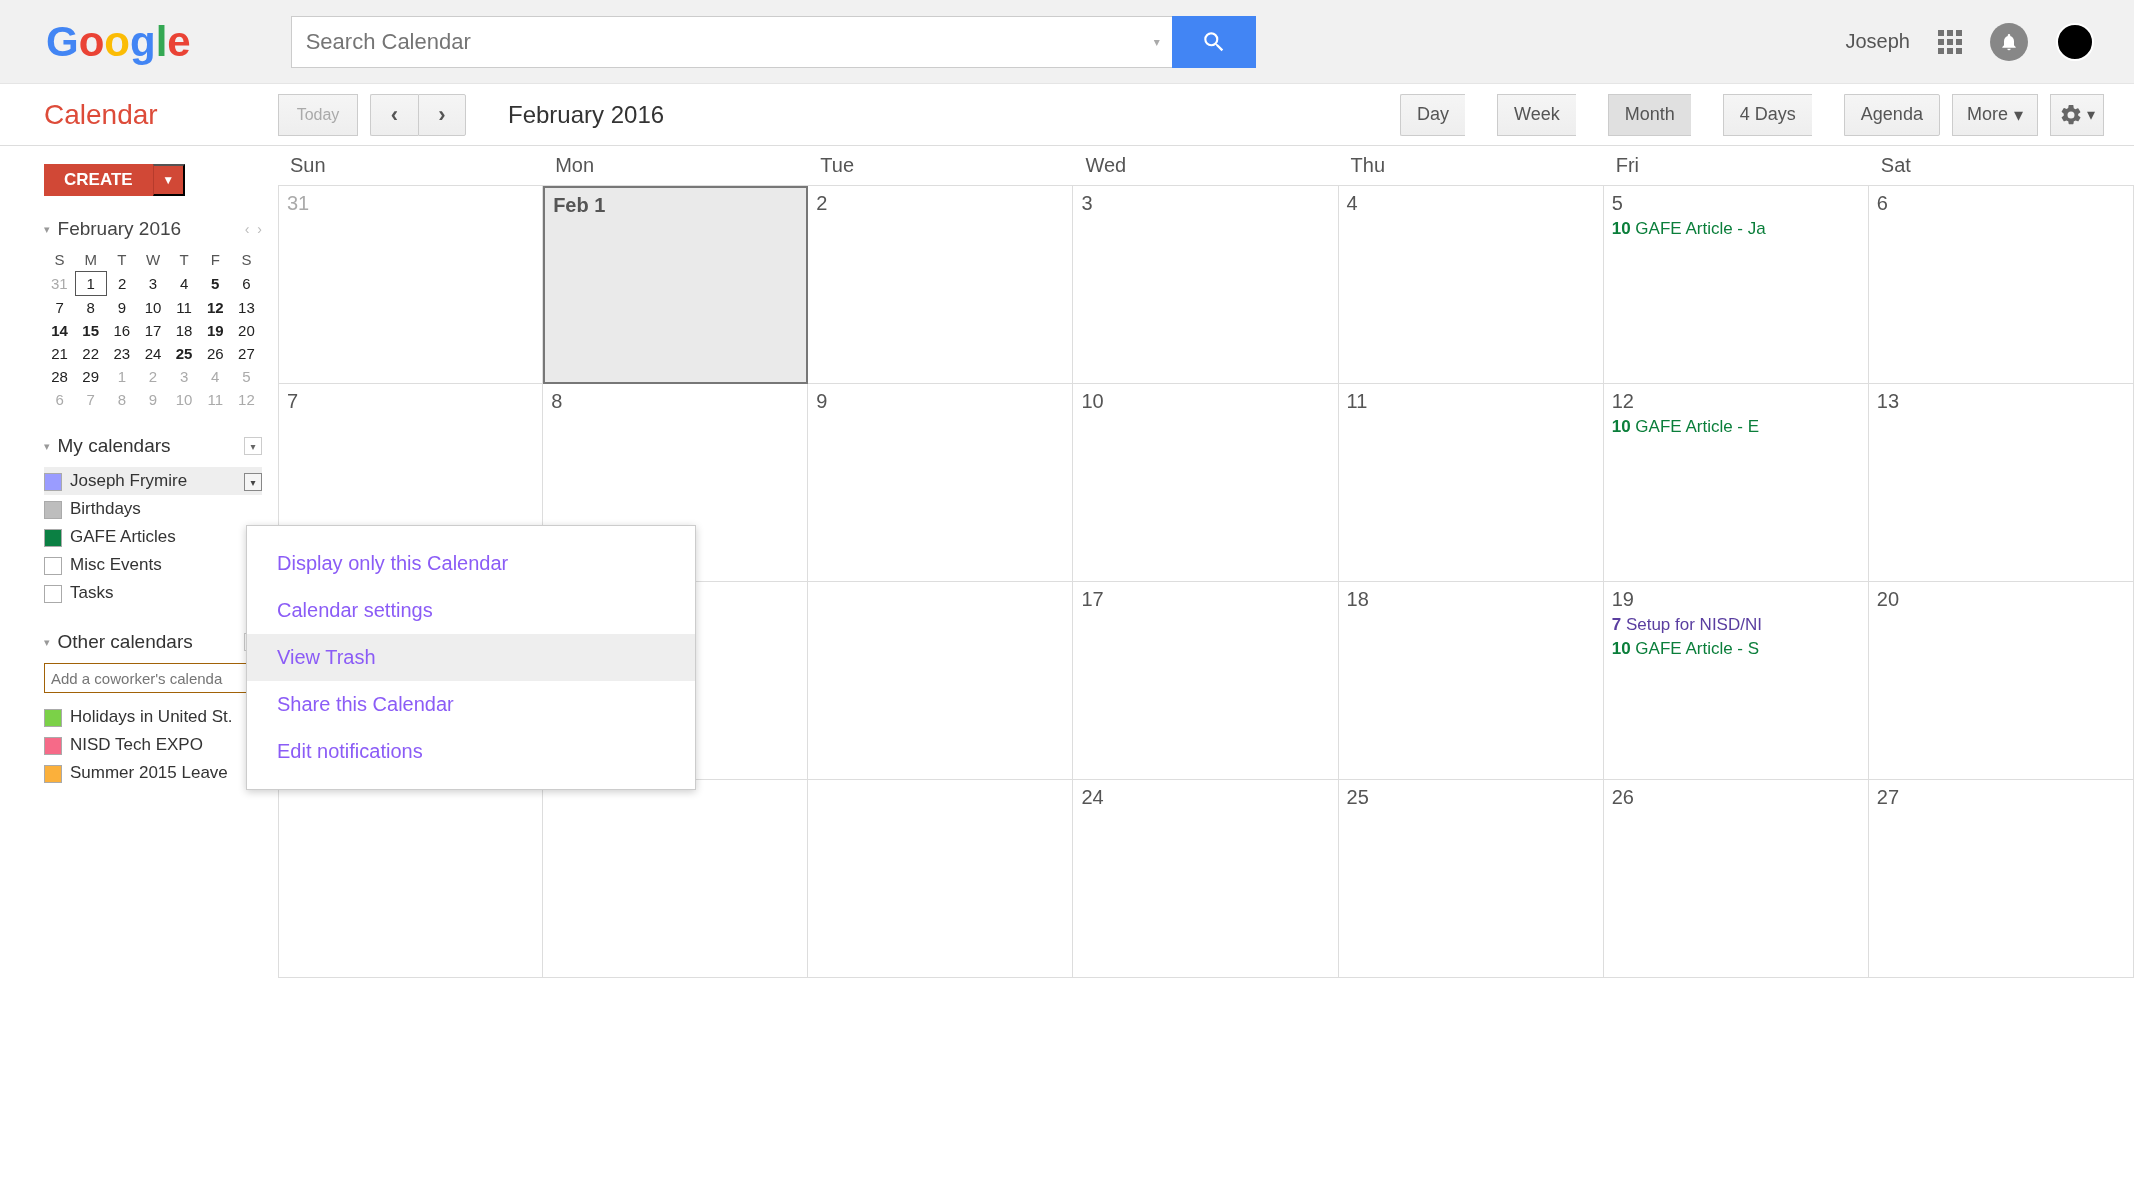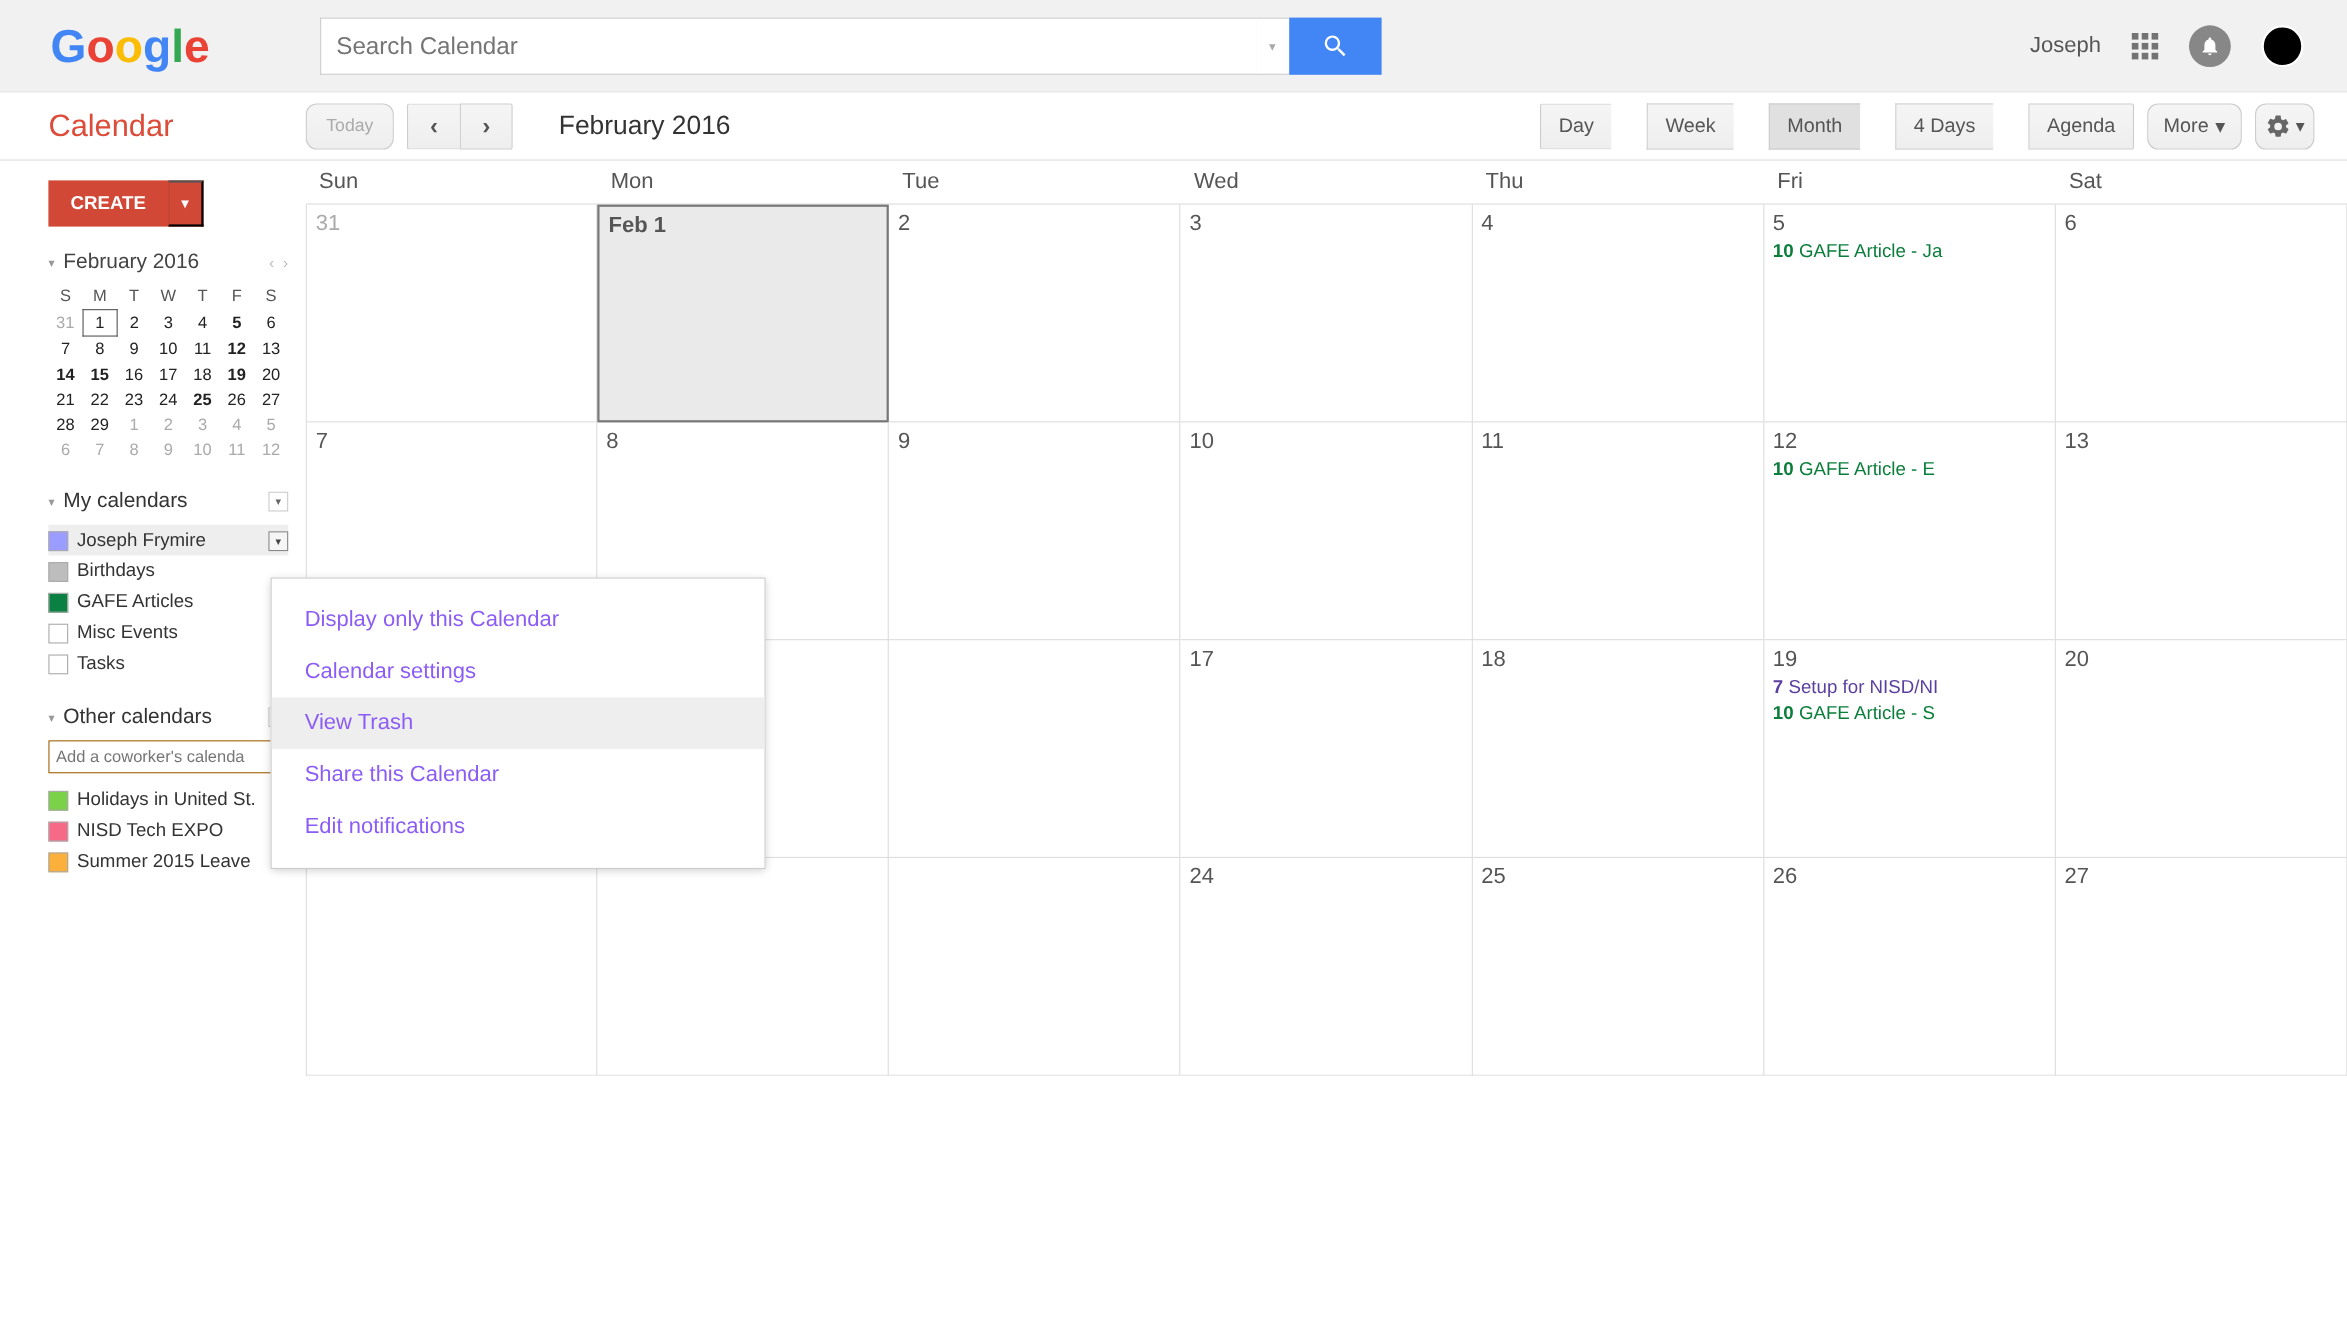--- a/index.html
+++ b/index.html
@@ -24,41 +24,41 @@
 .apps-icon { display:grid; grid-template-columns:repeat(3,6px); grid-template-rows:repeat(3,6px); gap:3px; }
 .apps-icon span { background:#737373; }
 .bell { width:38px; height:38px; border-radius:50%; background:#878787; display:flex; align-items:center; justify-content:center; }
 .bell svg { width:20px; height:20px; fill:#fff; }
 .avatar { width:38px; height:38px; border-radius:50%; background:#000; border:2px solid #fff; }
 
 
 .toolbar { height:62px; border-bottom:1px solid #ddd; display:flex; align-items:center; }
 .cal-title { width:278px; padding-left:44px; font-size:28px; color:#DD4B39; }
 .tb-left { display:flex; align-items:center; gap:12px; padding-left:0; }
-.btn { border:1px solid #ccc; background:linear-gradient(#f5f5f5,#eee); height:42px; display:flex; align-items:center; justify-content:center; border-radius:10px; font-size:16px; color:#555; cursor:pointer; }
+.btn { border:1px solid #ccc; background:linear-gradient(#f5f5f5,#eee); height:42px; display:flex; align-items:center; justify-content:center; border-radius:0; font-size:16px; color:#555; cursor:pointer; }
 .btn.today { width:80px; color:#aaa; }
 .nav-pair { display:flex; }
 .nav-pair .btn { width:48px; font-size:22px; font-weight:bold; }
 .nav-pair .btn:first-child { border-right:none; border-radius:2px 0 0 2px; }
 .nav-pair .btn:last-child { border-radius:0 2px 2px 0; }
 .month-title { font-size:24px; margin-left:30px; color:#333; }
 .tb-right { margin-left:auto; display:flex; align-items:center; gap:12px; padding-right:30px; }
 .view-group { display:flex;gap:32px; }
 .view-group .btn { padding:0 16px; font-size:18px; border-right:none; border-radius:0; }
 .view-group .btn:first-child { border-radius:2px 0 0 2px; }
 .view-group .btn:last-child { border-right:1px solid #ccc; border-radius:0 2px 2px 0; }
 .view-group .btn.active { background:#e0e0e0; }
 .more-btn { padding:0 14px; font-size:18px; gap:6px; }
 .gear-btn { padding:0 8px; gap:4px; }
 .gear-btn svg { width:24px; height:24px; fill:#666; }
 
 
 .main { display:flex; }
 .sidebar { width:278px; padding:18px 16px 0 44px; }
-.create-wrap { display:flex; height:42px; margin-bottom:22px; width:fit-content; }
+.create-wrap { display:flex; height:32px; margin-bottom:22px; width:fit-content; }
 .create-btn { background:#D14836; color:#fff; font-weight:bold; font-size:17px; padding:0 20px; display:flex; align-items:center; border:none; cursor:pointer; }
 .create-drop { background:#D14836; width:32px; display:flex; align-items:center; justify-content:center; border-left:1px solid #b73b2c; color:#fff; font-size:12px; cursor:pointer; }
 
 .mini-hdr { display:flex; align-items:center; gap:8px; font-size:19px; color:#444; margin-bottom:8px; }
 .mini-hdr .tri { color:#999; font-size:11px; }
 .mini-hdr .mini-nav { margin-left:auto; color:#bbb; display:flex; gap:8px; font-size:14px; }
 .mini-cal table { width:100%; border-collapse:collapse; font-size:15px; }
 .mini-cal th,.mini-cal td { text-align:center; padding:3px 0; width:14.28%; }
 .mini-cal th { font-weight:normal; color:#555; }
 .mini-cal .dim { color:#aaa; }

